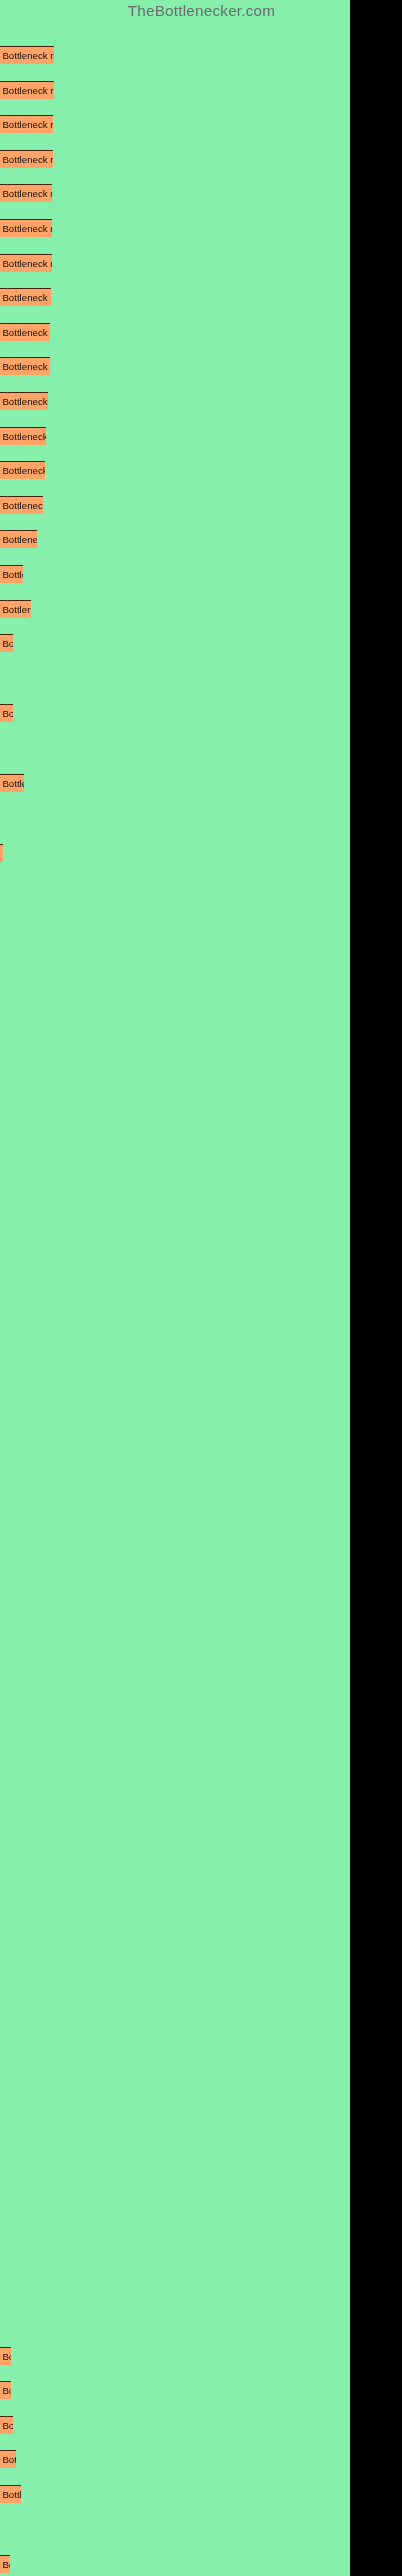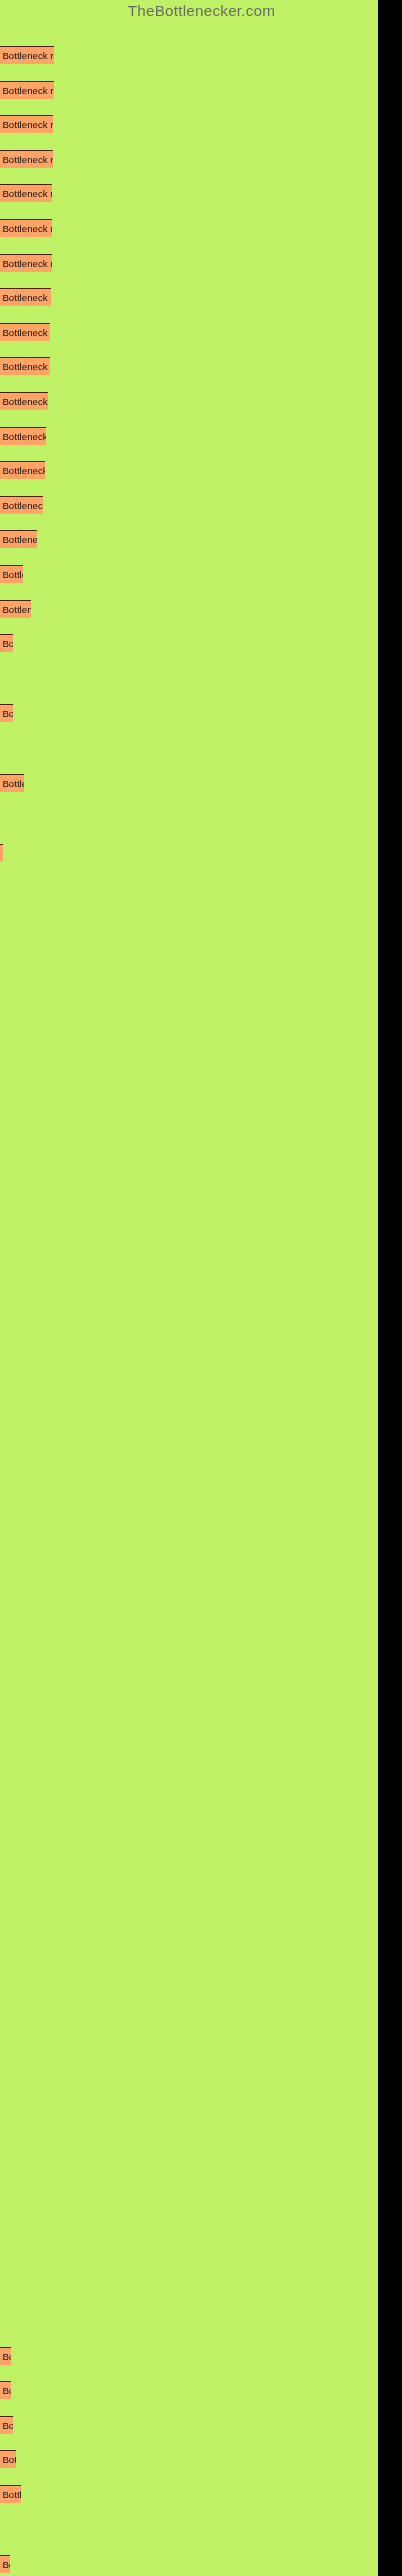--- a/index.html
+++ b/index.html
@@ -11,23 +11,23 @@
   body {
     width: 403px;
     height: 2576px;
     position: relative;
     overflow: hidden;
     font-family: "Liberation Sans", sans-serif;
   }
 
   .page {
     position: relative;
-    width: 378px;
+    width: 350px;
     height: 2576px;
-    background: #bef264;
+    background: #86efac;
   }
 
   .site-title {
     position: absolute;
     left: 0;
     top: 1.6px;
     width: 403px;
     text-align: center;
     font-family: "Liberation Sans", sans-serif;
     font-size: 15.3px;

